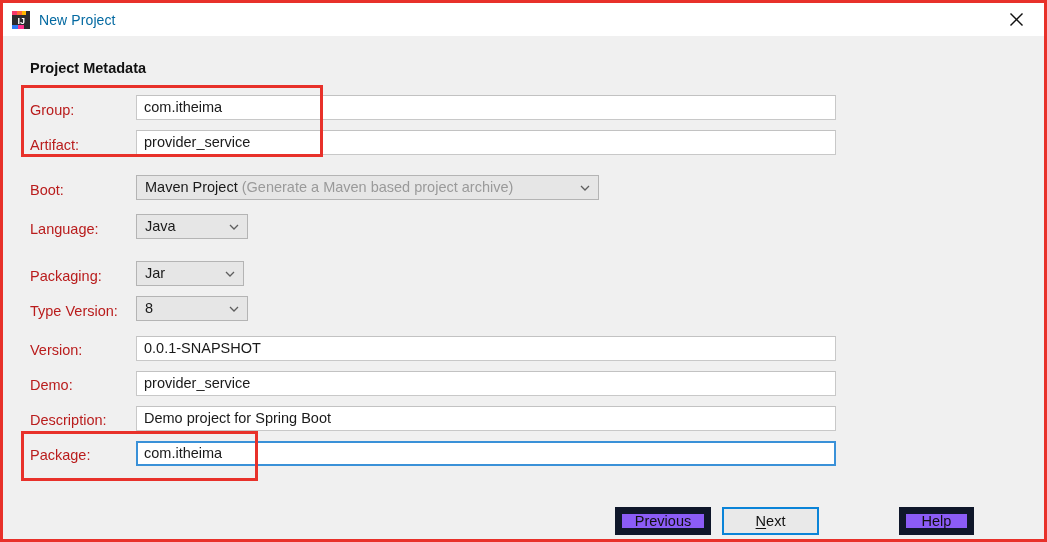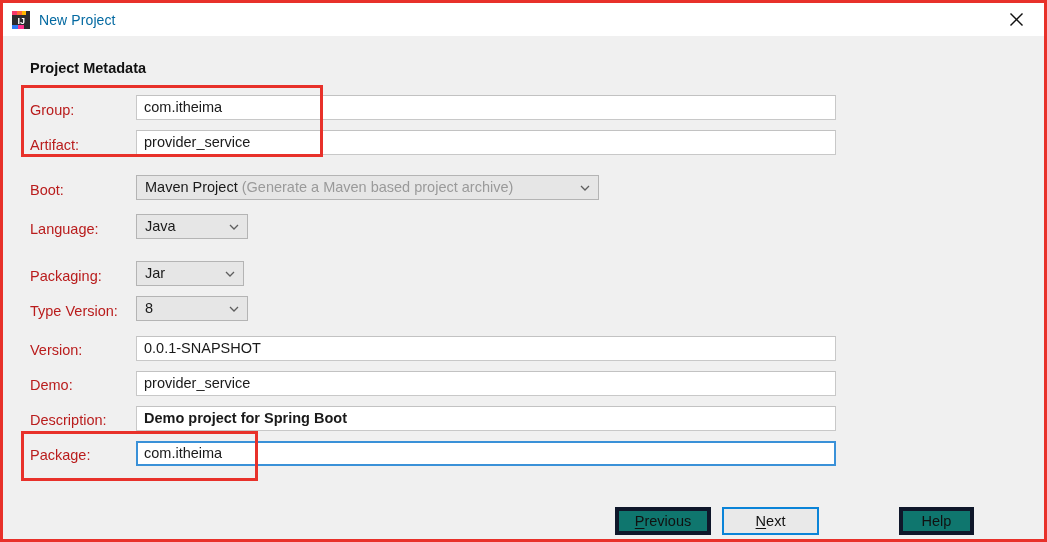--- a/index.html
+++ b/index.html
@@ -131,22 +131,22 @@
     height: 6px;
   }
   .chev svg { display: block; }
 
   
   .btn {
     position: absolute;
     top: 471px;
     height: 28px;
     box-sizing: border-box;
-    background: #0f766e;
-    border: 4px solid #0f172a;
+    background: #8b5cf6;
+    border: 7px solid #0f172a;
     font-family: "Liberation Sans", sans-serif;
     font-size: 14.5px;
     color: #111111;
     display: flex;
     align-items: center;
     justify-content: center;
     cursor: default;
   }
   .btn.focus-ring {
     border: 2px solid #0a84d8;
@@ -240,21 +240,21 @@
       </span>
     </div>
 
     <div class="f-label" style="left:27px; top:307px;">Version:</div>
     <div class="t-input" style="top:300px;">0.0.1-SNAPSHOT</div>
 
     <div class="f-label" style="left:27px; top:342px;">Demo:</div>
     <div class="t-input" style="top:335px;">provider_service</div>
 
     <div class="f-label" style="left:27px; top:377px;">Description:</div>
-    <div class="t-input" style="top:370px;font-weight:bold;">Demo project for Spring Boot</div>
+    <div class="t-input" style="top:370px;">Demo project for Spring Boot</div>
 
     <div class="f-label" style="left:27px; top:412px;">Package:</div>
     <div class="t-input focused" style="top:405px;">com.itheima</div>
 
     <div class="btn" style="left:612px; width:96px;">
       <span><u>P</u><span>revious</span></span>
     </div>
 
     <div class="btn focus-ring" style="left:719px; width:97px;">
       <span><u>N</u><span>ext</span></span>

